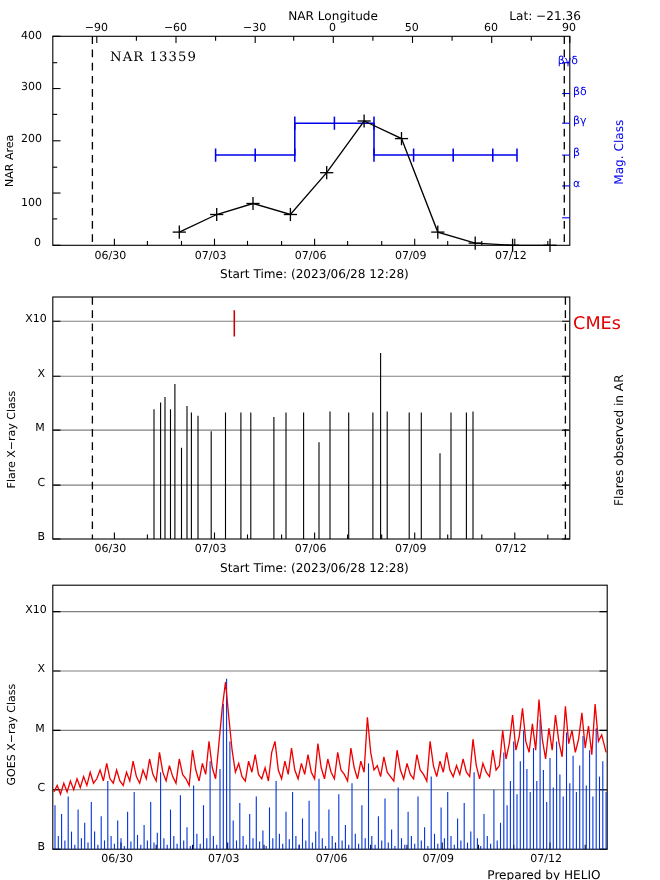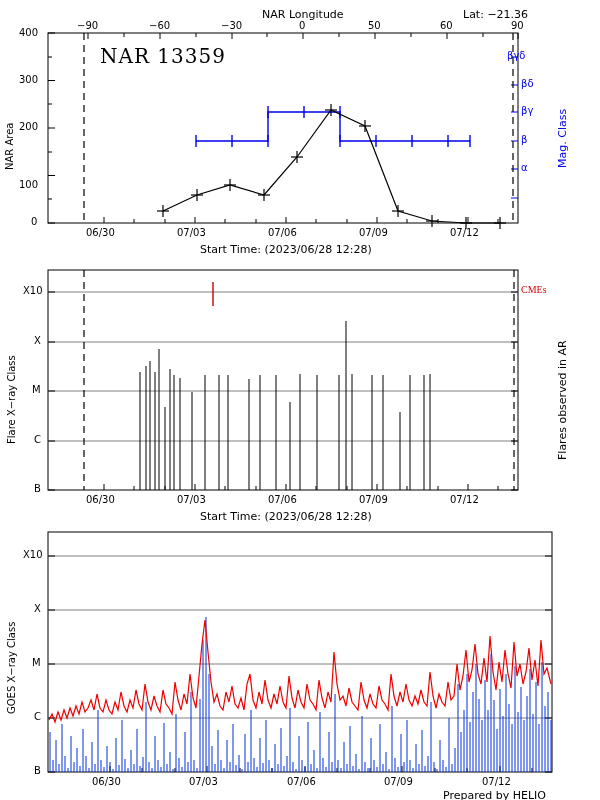--- a/index.html
+++ b/index.html
@@ -1,21 +1,21 @@
 <!DOCTYPE html>
 <html><head>
 <meta charset="utf-8">
 <style>
   html,body{margin:0;padding:0;background:#ffffff;}
   body{width:600px;height:800px;font-family:"DejaVu Sans",sans-serif;color:#000;}
   .page{position:relative;width:600px;height:800px;}
   .panel{position:absolute;}
   .axlabel{position:absolute;font-size:10px;}
   .vrot{writing-mode:vertical-rl;transform:rotate(180deg);}
-  .ttl{position:absolute;font-size:20px;font-family:"DejaVu Serif",serif;letter-spacing:1px;}
+  .ttl{position:absolute;font-size:12px;font-family:"DejaVu Serif",serif;letter-spacing:1px;}
   .blue{color:#0000ee;}
   .red{color:#e00000;}
   .cap{position:absolute;font-size:11px;}
   svg{display:block;}
   .nosel{user-select:none;}
 </style>
 </head>
 <body>
 
 <div class="page nosel">
@@ -241,21 +241,21 @@
     </svg>
 
     <div class="axlabel" style="left:34px;top:221px;">B</div>
     <div class="axlabel" style="left:34px;top:172px;">C</div>
     <div class="axlabel" style="left:32px;top:122px;">M</div>
     <div class="axlabel" style="left:34px;top:73px;">X</div>
     <div class="axlabel" style="left:23px;top:23px;">X10</div>
 
     <div class="axlabel vrot" style="left:6px;top:72px;height:110px;">Flare X−ray Class</div>
     <div class="axlabel vrot" style="left:556px;top:58px;height:140px;font-size:11px;">Flares observed in AR</div>
-    <div class="axlabel red" style="left:521px;top:22px;font-size:10px;font-family:Liberation Serif, serif;">CMEs</div>
+    <div class="axlabel red" style="left:521px;top:22px;font-size:16px;">CMEs</div>
 
     <div class="axlabel" style="left:86px;top:232px;">06/30</div>
     <div class="axlabel" style="left:177px;top:232px;">07/03</div>
     <div class="axlabel" style="left:268px;top:232px;">07/06</div>
     <div class="axlabel" style="left:359px;top:232px;">07/09</div>
     <div class="axlabel" style="left:450px;top:232px;">07/12</div>
     <div class="cap" style="left:200px;top:248px;">Start Time: (2023/06/28 12:28)</div>
   </div>
 
   <div class="panel" id="p3" style="left:0;top:524px;width:600px;height:276px;">

